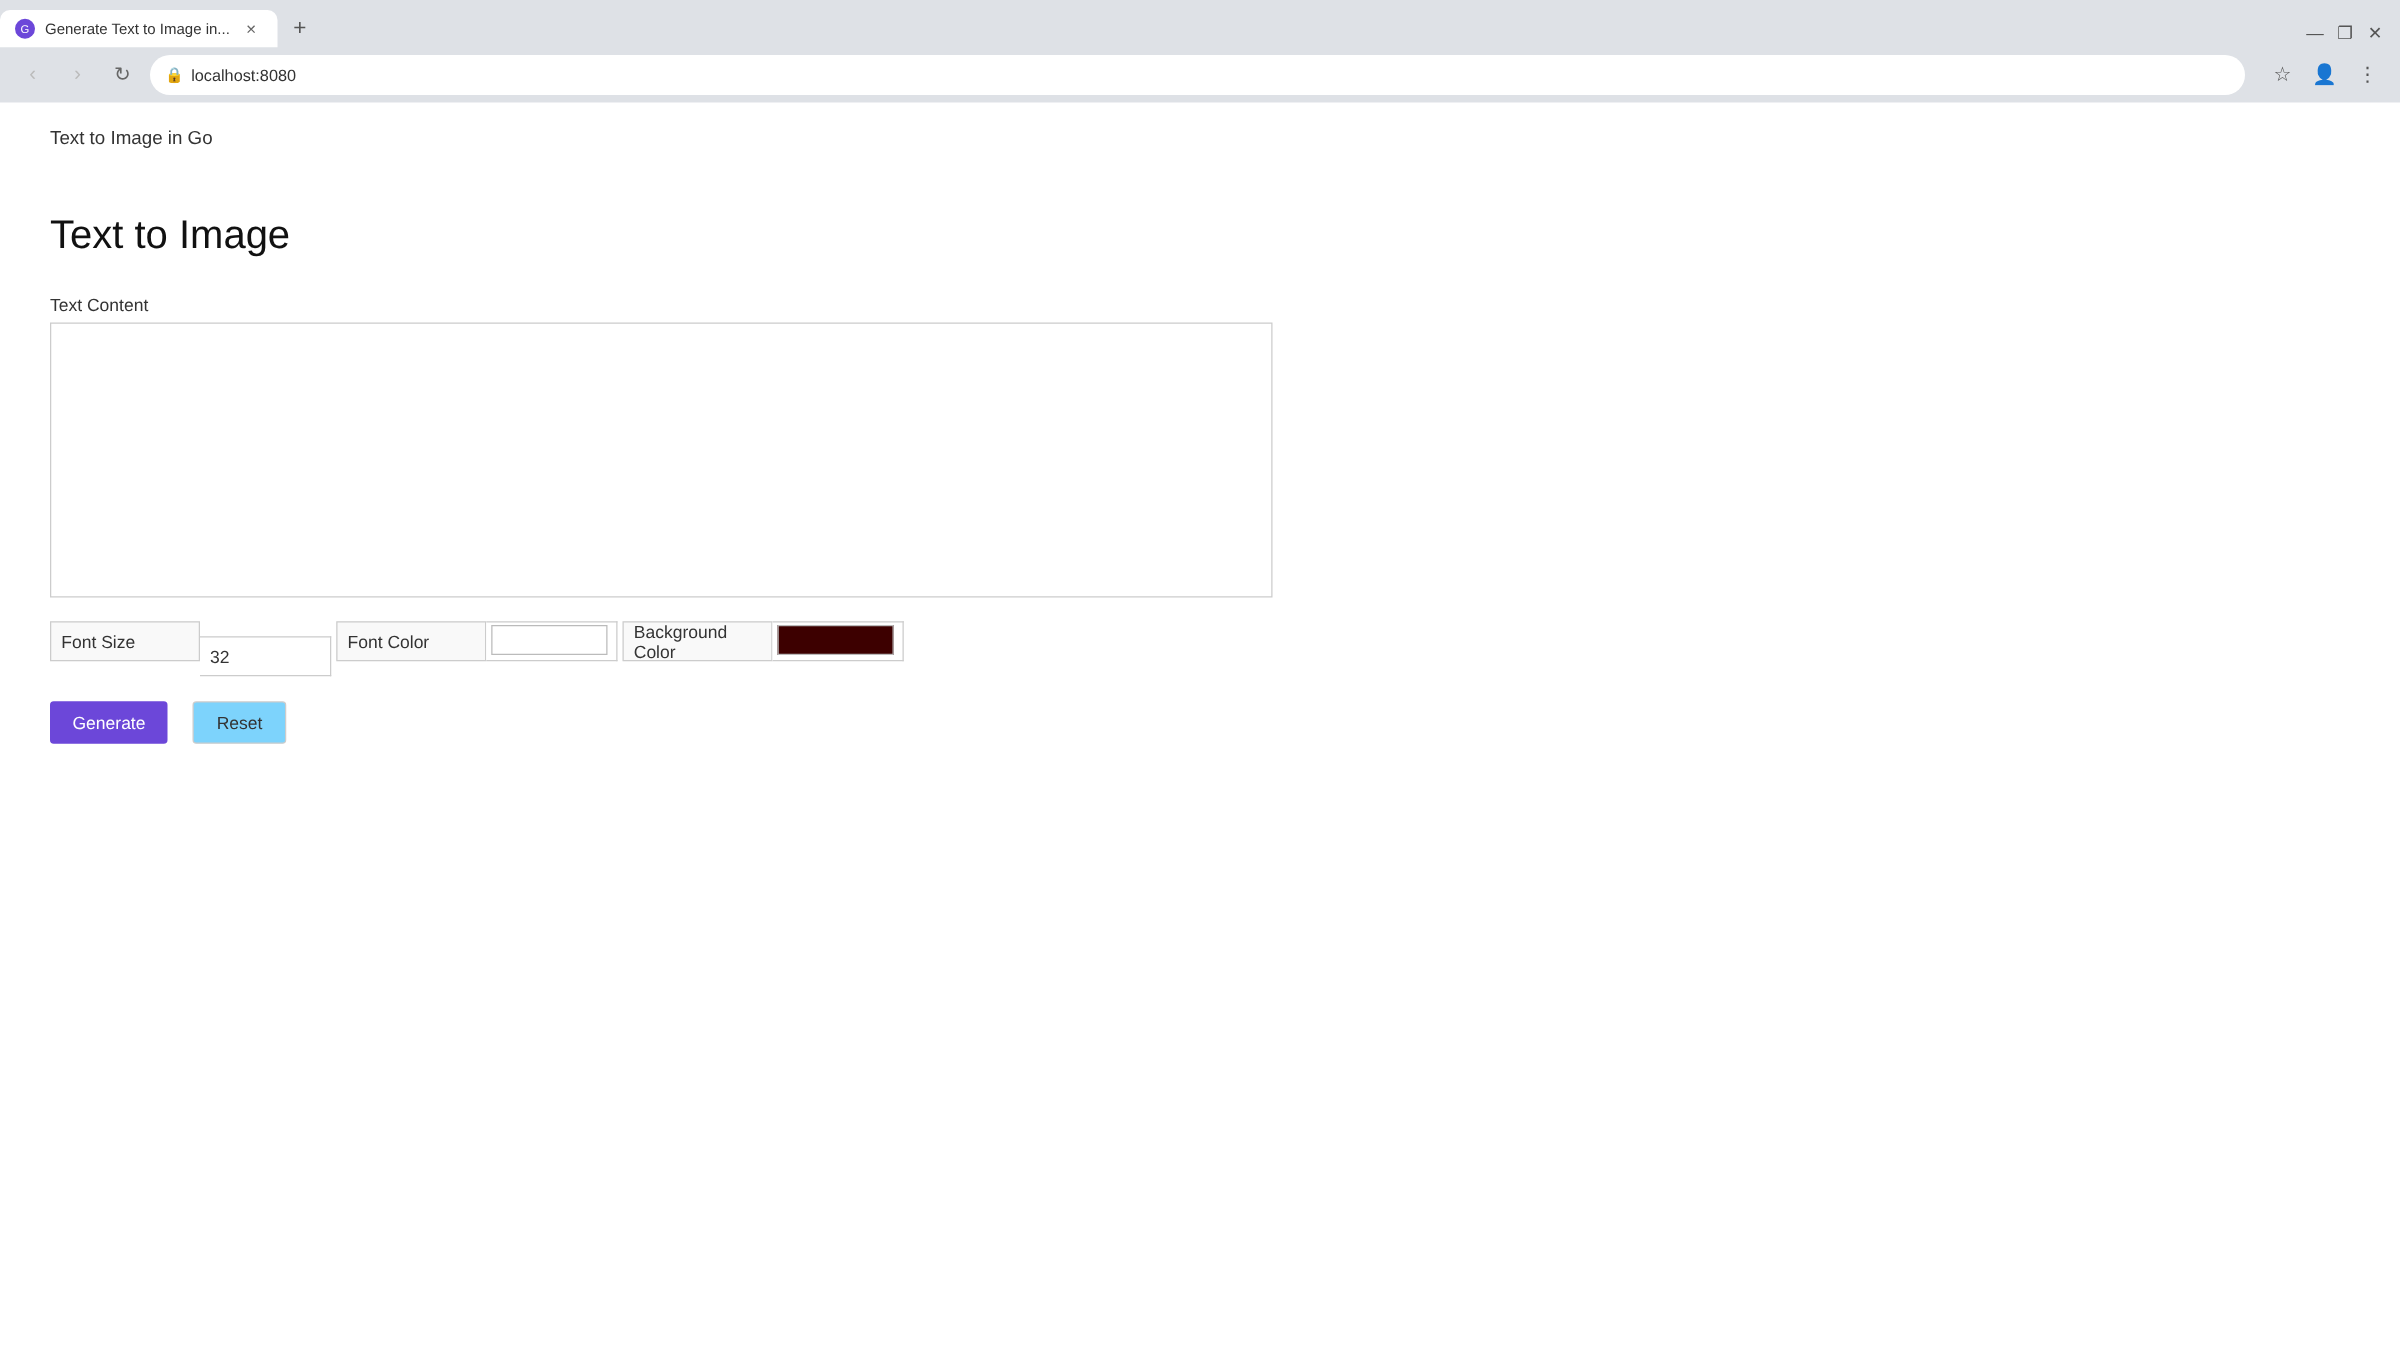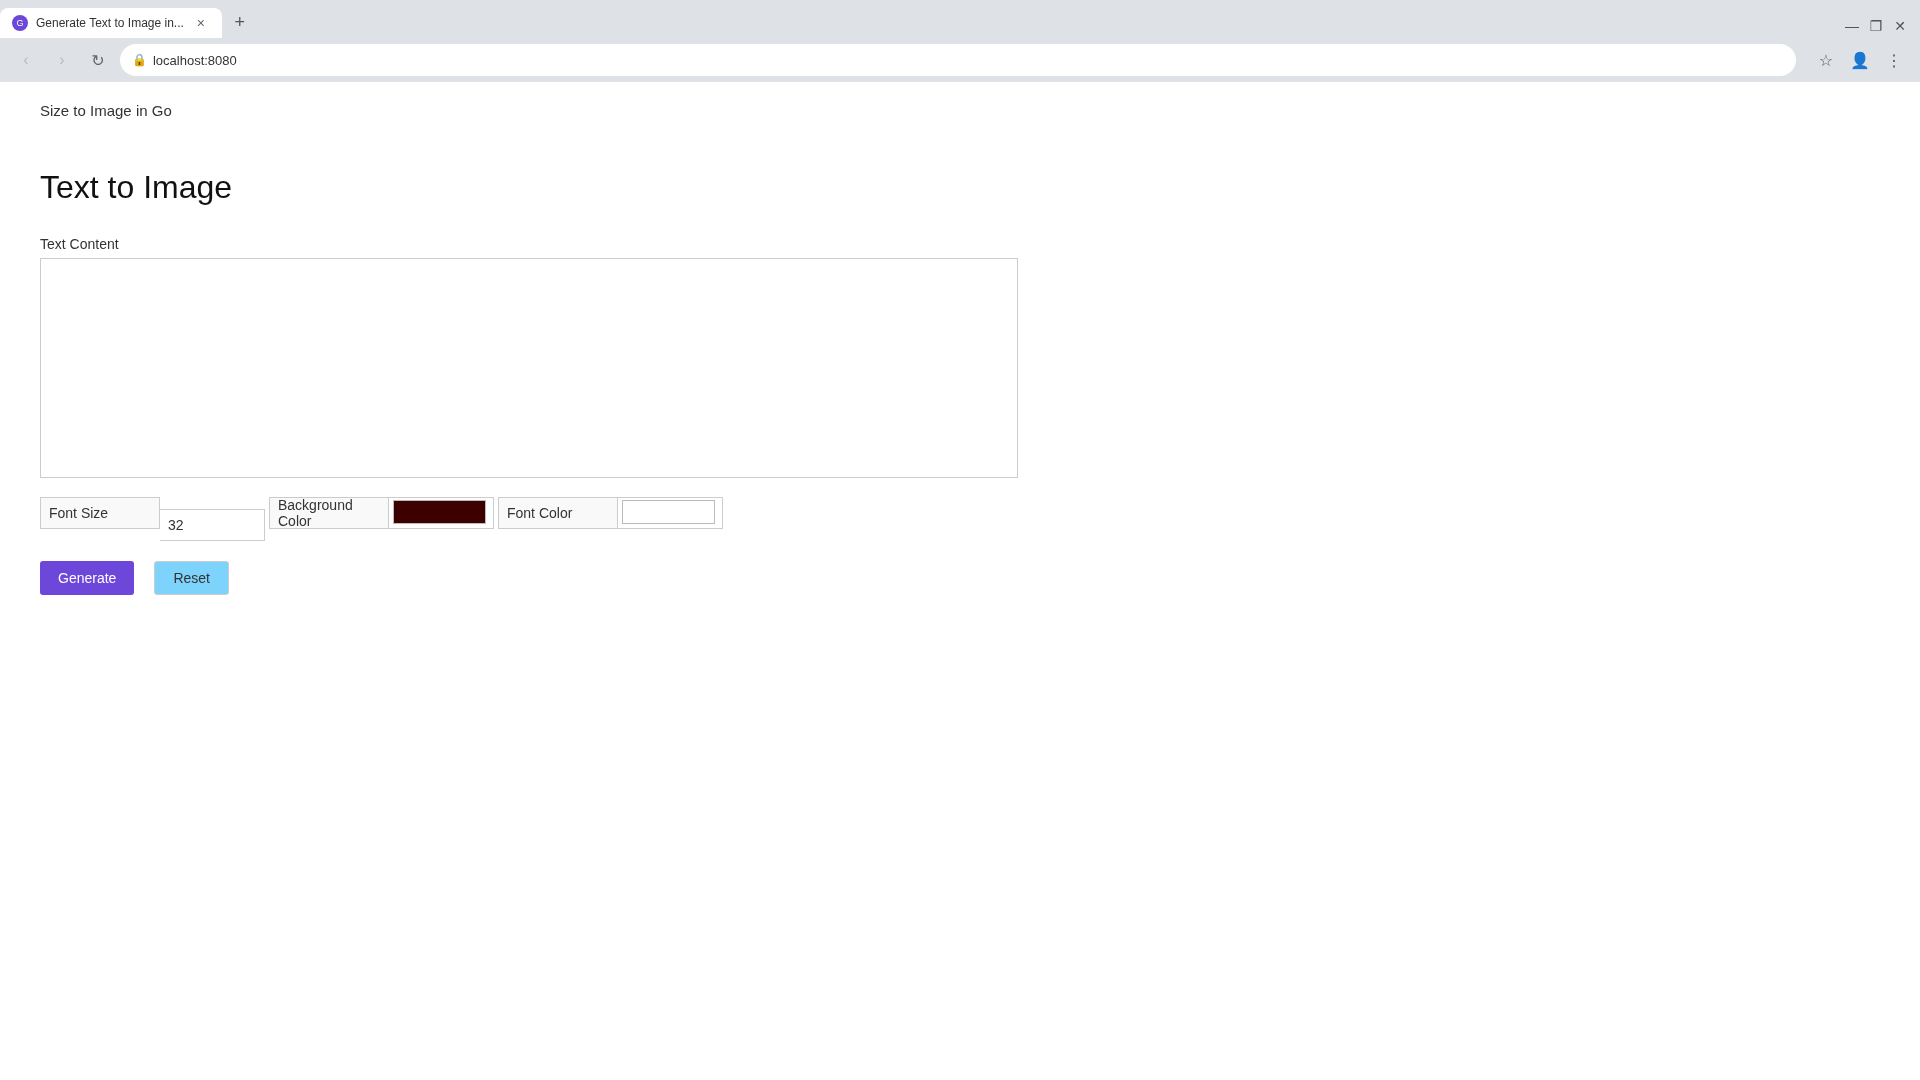--- a/index.html
+++ b/index.html
@@ -353,50 +353,50 @@
       </div>
       <div class="address-icon-btn">
         <span>⋮</span>
       </div>
     </div>
   </div>
 
   <div class="page-content">
     <div class="page-inner">
 
-      <p class="page-subtitle">Size to Image in Go</p>
+      <p class="page-subtitle">Text to Image in Go</p>
 
       <h1 class="page-heading">Text to Image</h1>
 
       <div class="form-section">
 
         <div class="field-label">Text Content</div>
         <textarea class="text-content-area" style=""></textarea>
 
         <div class="options-grid">
 
           <div class="option-row">
             <div class="option-label">Font Size</div>
             <input type="text" class="option-input" value="32" style="">
+          </div>
+
+          <div class="option-row">
+            <div class="option-label">Font Color</div>
+            <div class="option-color">
+              <span class="color-preview" style="background-color: #ffffff;"></span>
+            </div>
           </div>
 
           <div class="option-row">
             <div class="option-label">Background Color</div>
             <div class="option-color">
               <span class="color-preview" style="background-color: #3d0000;"></span>
             </div>
           </div>
 
-          <div class="option-row">
-            <div class="option-label">Font Color</div>
-            <div class="option-color">
-              <span class="color-preview" style="background-color: #ffffff;"></span>
-            </div>
-          </div>
-
         </div>
 
         <div class="buttons-row">
           <button class="btn-generate">Generate</button>
           <button class="btn-reset">Reset</button>
         </div>
 
       </div>
     </div>
   </div>

